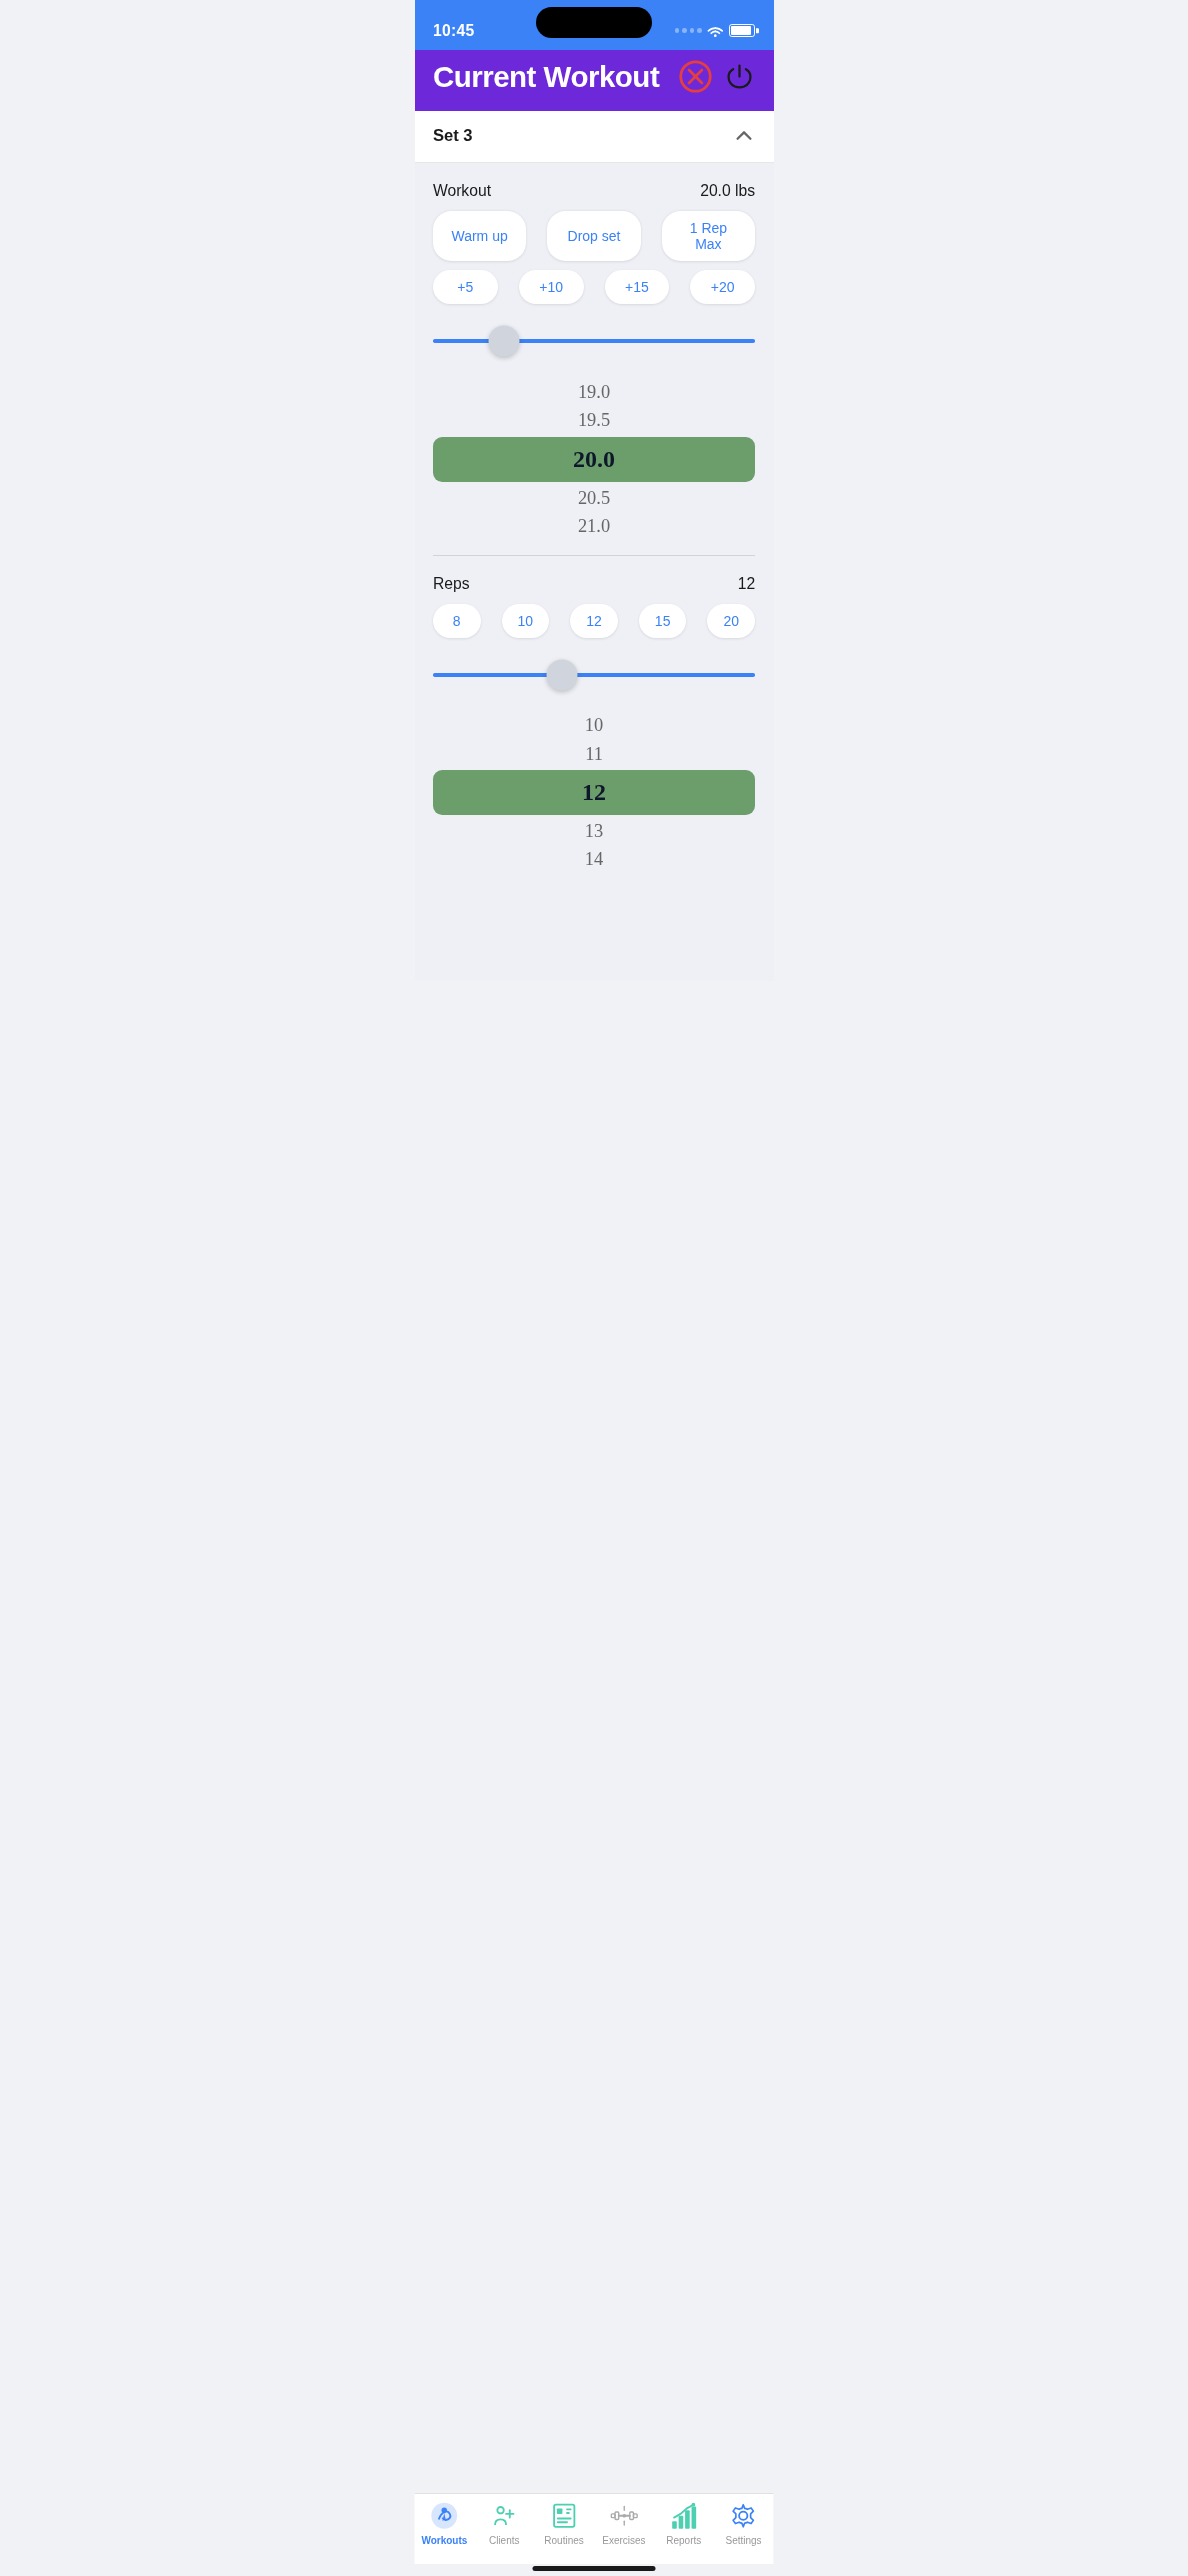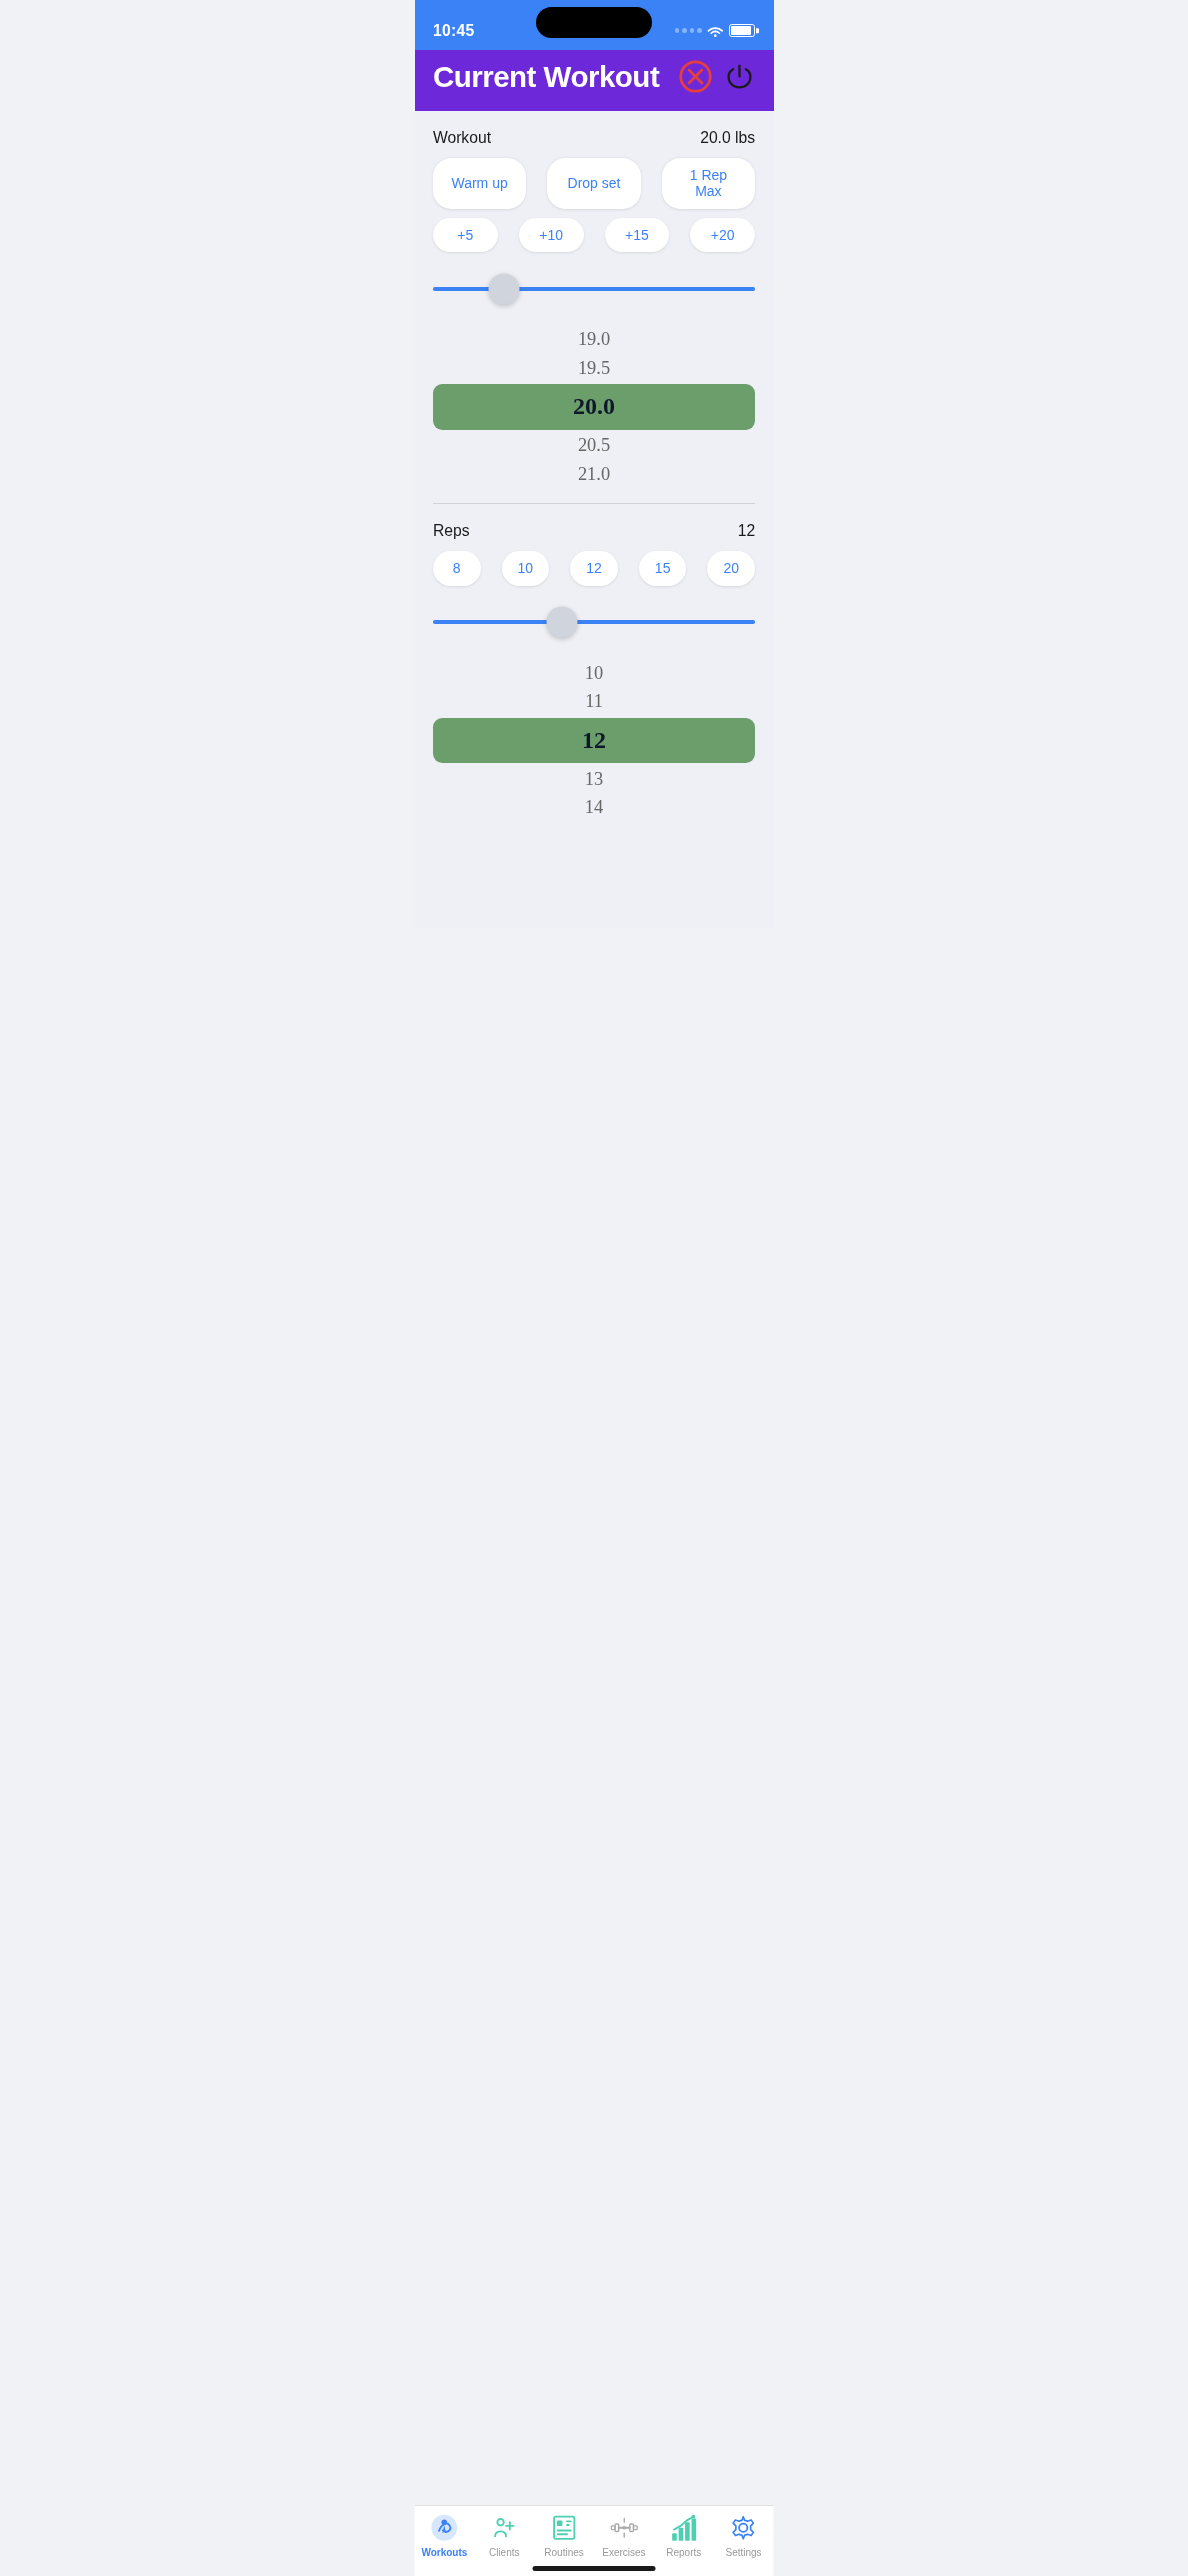--- a/index.html
+++ b/index.html
@@ -296,21 +296,21 @@
 
     
     .tab-bar {
       background: white;
       border-top: 0.9px solid #e0e0e0;
       display: flex;
       align-items: center;
       justify-content: space-around;
       padding: 7.4px 0 18.4px 0;
       position: fixed;
-      bottom: 0;
+      bottom: 12px;
       left: 50%;
       transform: translateX(-50%);
       width: 359px;
     }
 
     .tab-item {
       display: flex;
       flex-direction: column;
       align-items: center;
       gap: 3.7px;
@@ -408,20 +408,28 @@
         <path d="M17 5 L17 17" stroke="#1a1a1a" stroke-width="2.5" stroke-linecap="round" fill="none"></path>
         <path d="M10 9 Q5 12 5 17 Q5 25 12 28 Q17 30 22 28 Q29 25 29 17 Q29 12 24 9" stroke="#1a1a1a" stroke-width="2.5" stroke-linecap="round" fill="none"></path>
       </svg>
     </div>
   </div>
 </div>
 
 <div class="main-content">
   <div class="content-wrapper">
 
+    <div class="set-header">
+      <span class="set-title">Set 3</span>
+      <div class="chevron-up">
+        <svg width="22" height="22" viewBox="0 0 24 24">
+          <polyline points="5,15 12,8 19,15" stroke="#666" stroke-width="2.5" fill="none" stroke-linecap="round" stroke-linejoin="round"></polyline>
+        </svg>
+      </div>
+    </div>
 
     <div class="section">
       <div class="section-row">
         <span class="section-label">Workout</span>
         <span class="section-value">20.0 lbs</span>
       </div>
     </div>
 
     <div class="buttons-row">
       <button class="btn-tag">Warm up</button>

